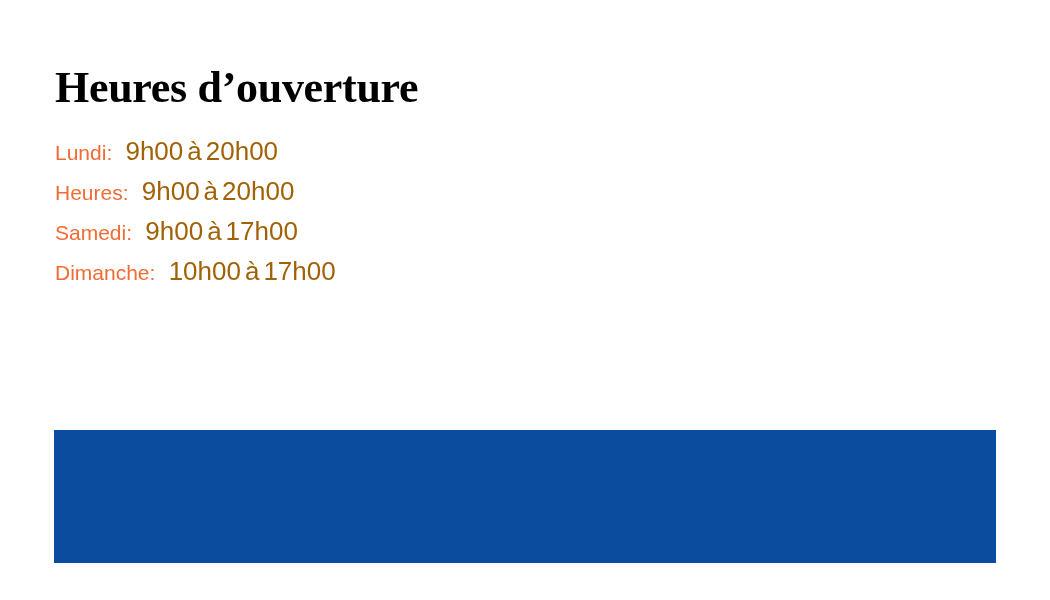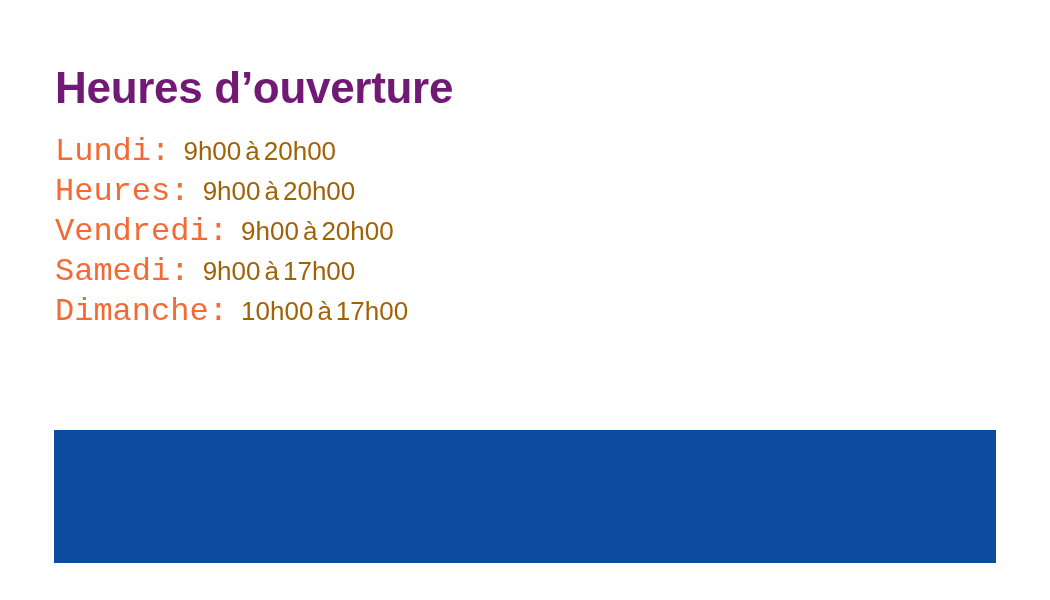--- a/index.html
+++ b/index.html
@@ -21,49 +21,49 @@
     inset: 0;
     background: #ffffff;
   }
 
   
   .title {
     position: absolute;
     left: 55px;
     top: 62px;
     margin: 0;
-    font-family: Liberation Sans, sans-serif;
+    font-family: Liberation Serif, serif;
     font-weight: 700;
     font-size: 44px;
     line-height: 52px;
     letter-spacing: -0.3px;
-    color: #701a75;
+    color: #000000;
     white-space: nowrap;
   }
 
   
   .hours-list {
     position: absolute;
     left: 55px;
     top: 131px;
     margin: 0;
     padding: 0;
     list-style: none;
   }
   .hours-row {
     height: 40px;
     line-height: 40px;
     white-space: nowrap;
     font-size: 26px;
   }
   .day-label {
     color: #F26B35;
-    font-family: Liberation Mono, monospace;
+    font-family: Liberation Sans, sans-serif;
     font-stretch: condensed;
-    font-size: 32px;
+    font-size: 21px;
   }
   .time-value {
     color: #a16207;
     font-family: "Liberation Sans Narrow", "Liberation Sans", sans-serif;
     font-stretch: condensed;
     font-size: 26px;
     margin-left: 6px;
   }
   
   .hours-row.alt-face .time-value .time-close {
@@ -100,24 +100,20 @@
       <span class="time-value"><span class="time-open">9h00</span><span class="sep">à</span><span class="time-close">20h00</span></span>
     </li>
 
 
 
     <li class="hours-row">
       <span class="day-label">Heures:</span>
       <span class="time-value"><span class="time-open">9h00</span><span class="sep">à</span><span class="time-close">20h00</span></span>
     </li>
 
-    <li class="hours-row">
-      <span class="day-label">Vendredi:</span>
-      <span class="time-value"><span class="time-open">9h00</span><span class="sep">à</span><span class="time-close">20h00</span></span>
-    </li>
 
     <li class="hours-row">
       <span class="day-label">Samedi:</span>
       <span class="time-value"><span class="time-open">9h00</span><span class="sep">à</span><span class="time-close">17h00</span></span>
     </li>
 
     <li class="hours-row">
       <span class="day-label">Dimanche:</span>
       <span class="time-value"><span class="time-open">10h00</span><span class="sep">à</span><span class="time-close">17h00</span></span>
     </li>

